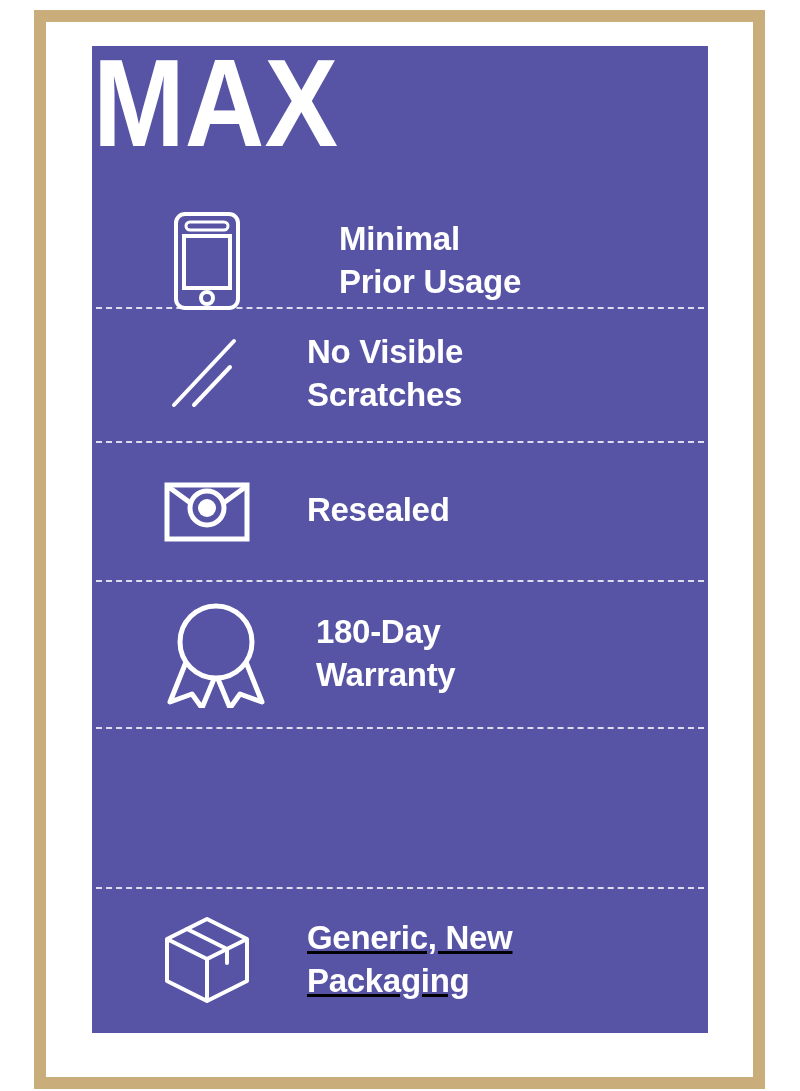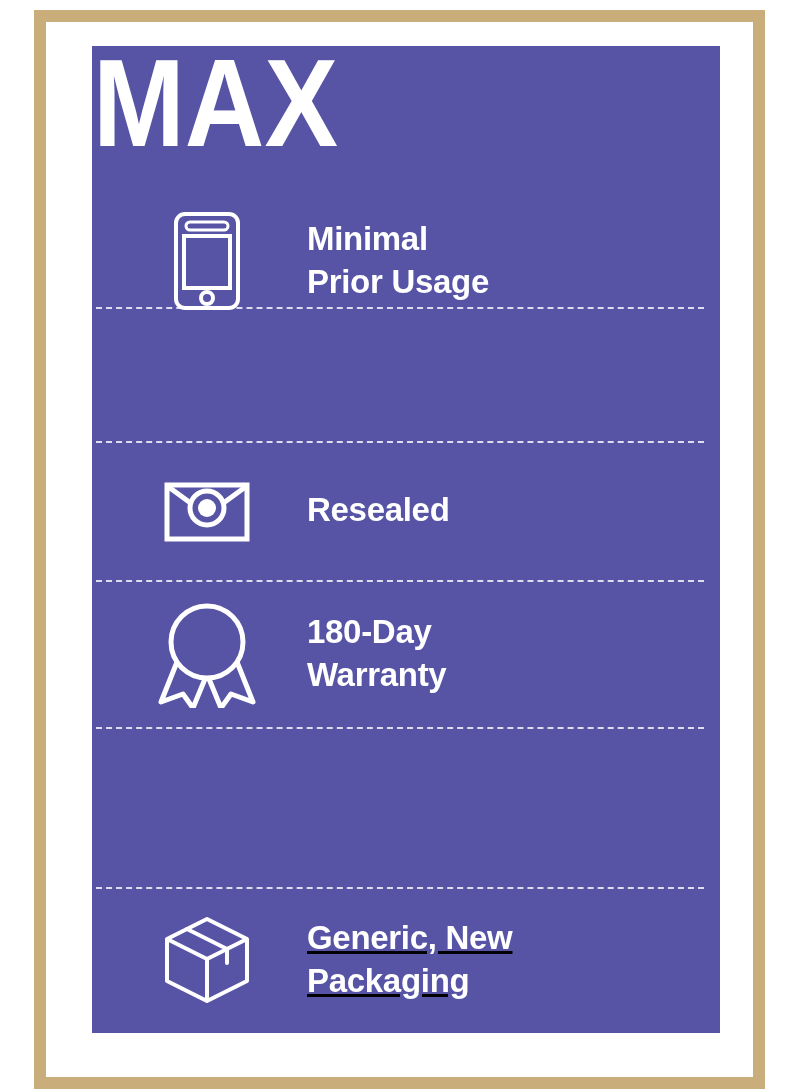--- a/index.html
+++ b/index.html
@@ -22,21 +22,20 @@
     background:transparent;
   }
 
   
   #panel{
     position:absolute;
     left:92px;top:46px;
     width:616px;height:987px;
     background:#5754a6;
     overflow:hidden;
-    padding-left:12px;
   }
 
   
   #brand{
     position:absolute;
     left:1px;top:-16px;
     width:400px;height:150px;
     color:#ffffff;
     pointer-events:none;
   }
@@ -89,57 +88,69 @@
   <div id="gold-frame"></div>
 
   <div id="panel">
 
     <div id="brand">
       <svg width="400" height="150" viewBox="0 0 400 150" aria-hidden="true">
         <text x="0" y="116" font-family="'Liberation Sans', sans-serif" font-size="124" font-weight="bold" fill="#ffffff" textLength="245" lengthAdjust="spacingAndGlyphs">MAX</text>
       </svg>
     </div>
 
-    <div class="row" style="top:125px;height:180px;">
+    <div class="row" style="top:125px;height:180px;gap:32px;">
       <div class="icon-cell">
         <span>
           <svg width="72" height="104" viewBox="0 0 72 104">
             <rect x="5" y="5" width="62" height="94" rx="9" ry="9" fill="none" stroke="#ffffff" stroke-width="4"></rect>
             <rect x="15" y="13" width="42" height="8" rx="4" ry="4" fill="none" stroke="#ffffff" stroke-width="3"></rect>
             <rect x="13" y="27" width="46" height="52" fill="none" stroke="#ffffff" stroke-width="4"></rect>
             <circle cx="36" cy="89" r="6" fill="none" stroke="#ffffff" stroke-width="4"></circle>
           </svg>
         </span>
       </div>
       <div class="label-cell">Minimal
 Prior Usage</div>
     </div>
 
     <div class="divider" style="top:261px;"></div>
 
+    <div class="row" style="top:261px;height:134px;">
+      <div class="icon-cell">
+        <span>
+          <svg width="86" height="82" viewBox="0 0 86 82">
+            <line x1="10" y1="72" x2="70" y2="8" stroke="#ffffff" stroke-width="4" stroke-linecap="round"></line>
+            <line x1="30" y1="72" x2="66" y2="34" stroke="#ffffff" stroke-width="4" stroke-linecap="round"></line>
+          </svg>
+        </span>
+      </div>
+      <div class="label-cell">No Visible
+Scratches</div>
+    </div>
 
     <div class="divider" style="top:395px;"></div>
 
     <div class="row" style="top:395px;height:139px;align-items:center;">
       <div class="icon-cell">
         <span>
           <svg width="90" height="72" viewBox="0 0 90 72">
             <rect x="5" y="10" width="80" height="54" fill="none" stroke="#ffffff" stroke-width="5"></rect>
             <polyline points="8,13 45,40 82,13" fill="none" stroke="#ffffff" stroke-width="5" stroke-linecap="round" stroke-linejoin="round"></polyline>
             <circle cx="45" cy="33" r="17" fill="#5754a6" stroke="#ffffff" stroke-width="5"></circle>
             <circle cx="45" cy="33" r="9" fill="#ffffff"></circle>
           </svg>
         </span>
       </div>
       <div class="label-cell">Resealed</div>
     </div>
 
     <div class="divider" style="top:534px;"></div>
 
-    <div class="row" style="top:534px;height:147px;">
+    <div class="row" style="top:534px;height:147px;margin-left:9px;">
       <div class="icon-cell">
         <span>
           <svg width="108" height="108" viewBox="0 0 108 108">
             <path d="M24 62 L8 102 L30 94 L40 108 L54 74" fill="none" stroke="#ffffff" stroke-width="5" stroke-linejoin="round" stroke-linecap="round"></path>
             <path d="M84 62 L100 102 L78 94 L68 108 L54 74" fill="none" stroke="#ffffff" stroke-width="5" stroke-linejoin="round" stroke-linecap="round"></path>
             <circle cx="54" cy="42" r="36" fill="#5754a6" stroke="#ffffff" stroke-width="5"></circle>
           </svg>
         </span>
       </div>
       <div class="label-cell">180-Day

